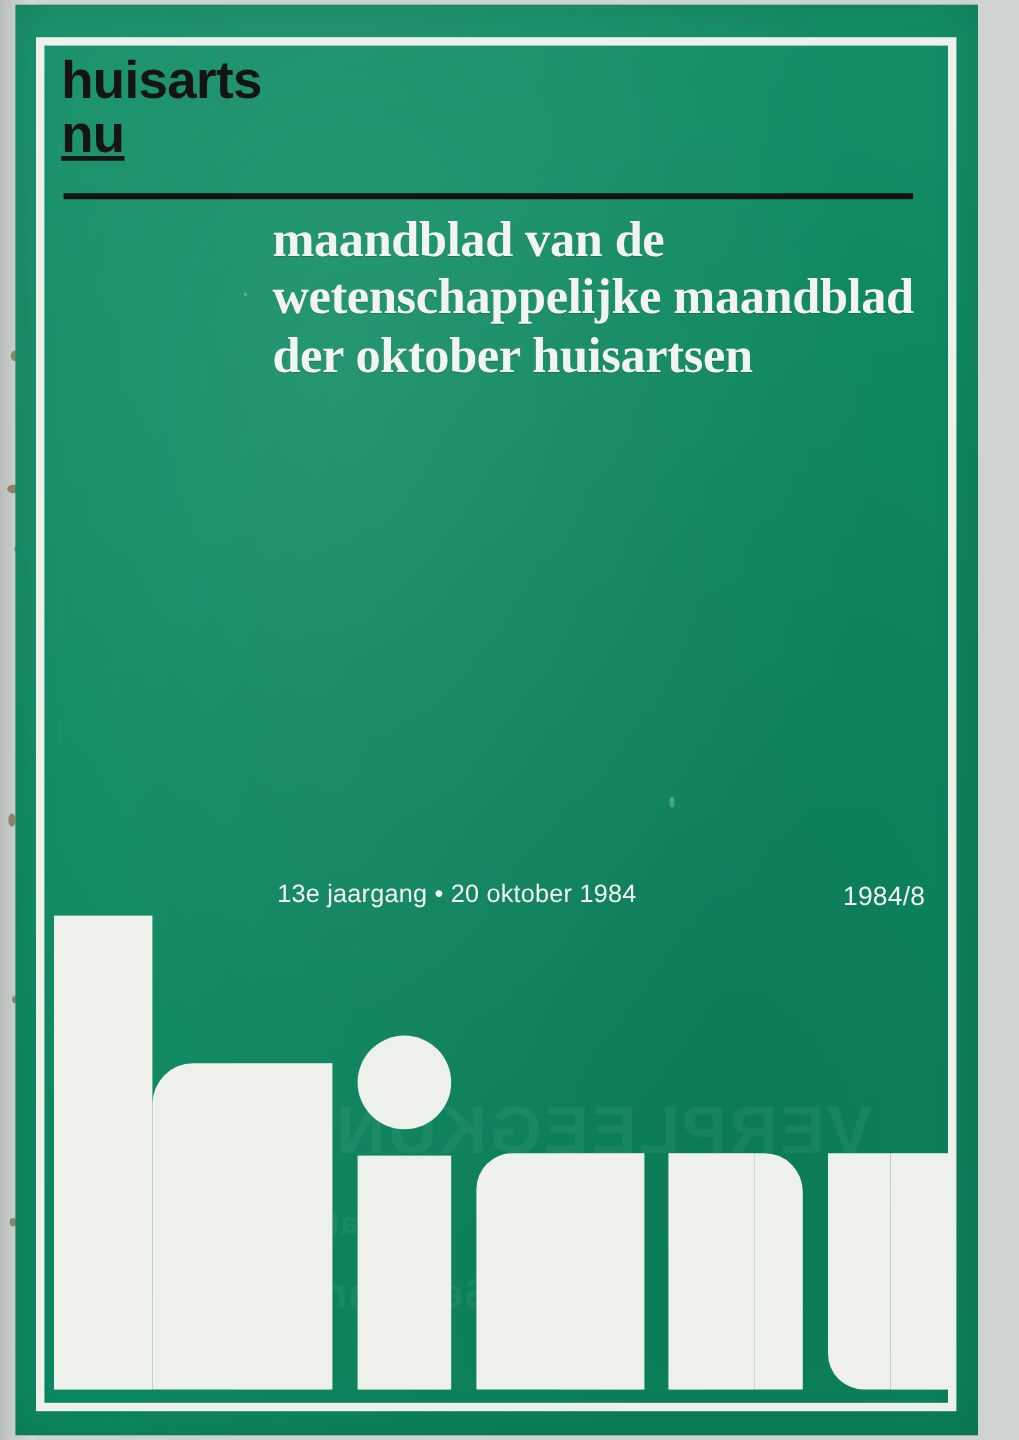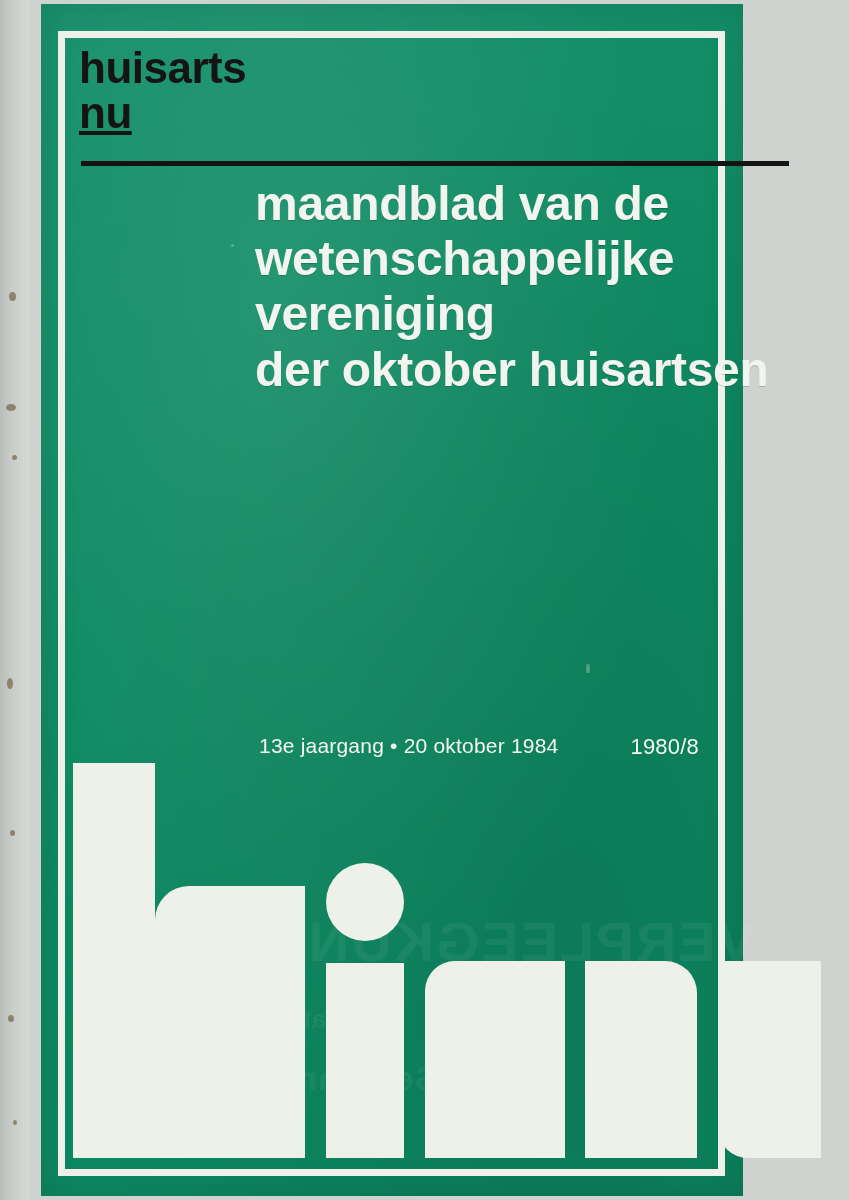--- a/index.html
+++ b/index.html
@@ -32,23 +32,23 @@
   .speck {
     position: absolute;
     background: #7b6a4d;
     border-radius: 50%;
     opacity: .75;
   }
 
   
   .cover {
     position: absolute;
-    left: 41px;
+    left: 13px;
     top: 4px;
-    width: 702px;
+    width: 802px;
     height: 1192px;
     background: #0e8f63;
     background-image:
       radial-gradient(ellipse at 35% 28%, rgba(255,255,255,.085) 0%, rgba(255,255,255,0) 60%),
       radial-gradient(ellipse at 75% 80%, rgba(0,0,0,.10) 0%, rgba(0,0,0,0) 65%),
       linear-gradient(160deg, #16906a 0%, #0e8a62 45%, #0c8760 100%);
     box-shadow: inset 0 0 40px rgba(0,0,0,.12);
   }
   
   .frame {
@@ -83,24 +83,25 @@
   }
 
   
   .subtitle {
     position: absolute;
     left: 214px;
     top: 172px;
     width: 540px;
     color: #f2f4ef;
     font-weight: bold;
-    font-size: 48px;
+    font-size: 42px;
     line-height: 1.15;
     letter-spacing: -0.3px;
     text-shadow: 0 1px 0 rgba(0,0,0,.18);
+    font-family: Liberation Serif, serif;
   }
   .subtitle span { display: block; }
 
   
   .issue-line {
     position: absolute;
     left: 218px;
     top: 730px;
     color: #f4f6f1;
     font-size: 21px;
@@ -186,30 +187,30 @@
 
     <div class="masthead">
       <span>huisarts</span>
       <span class="line2">nu</span>
     </div>
 
     <div class="rule"></div>
 
     <div class="subtitle">
       <span>maandblad van de</span>
-      <span>wetenschappelijke vereniging</span>
+      <span>wetenschappelijke maandblad</span>
       <span>der oktober huisartsen</span>
     </div>
 
     <div class="ghost ghost-1">VERPLEEGKUNDIG</div>
     <div class="ghost ghost-2">de patient</div>
     <div class="ghost ghost-3">Serie nr. 1 - 7</div>
 
     <div class="issue-line">13e jaargang • 20 oktober 1984</div>
-    <div class="issue-no">1980/8</div>
+    <div class="issue-no">1984/8</div>
 
     <div class="logo">
       <div class="bar h-stem"></div>
       <div class="bar h-arch"></div>
       <div class="bar h-leg"></div>
       <div class="bar i-dot"></div>
       <div class="bar i-stem"></div>
       <div class="bar a-bowl"></div>
       <div class="bar a-mid"></div>
       <div class="bar n-stem"></div>

